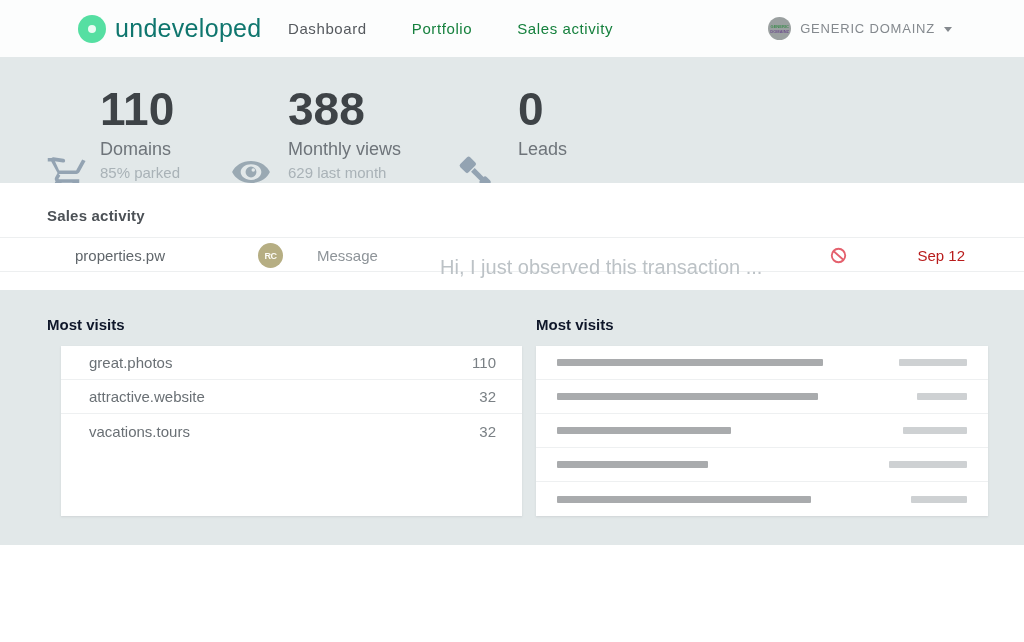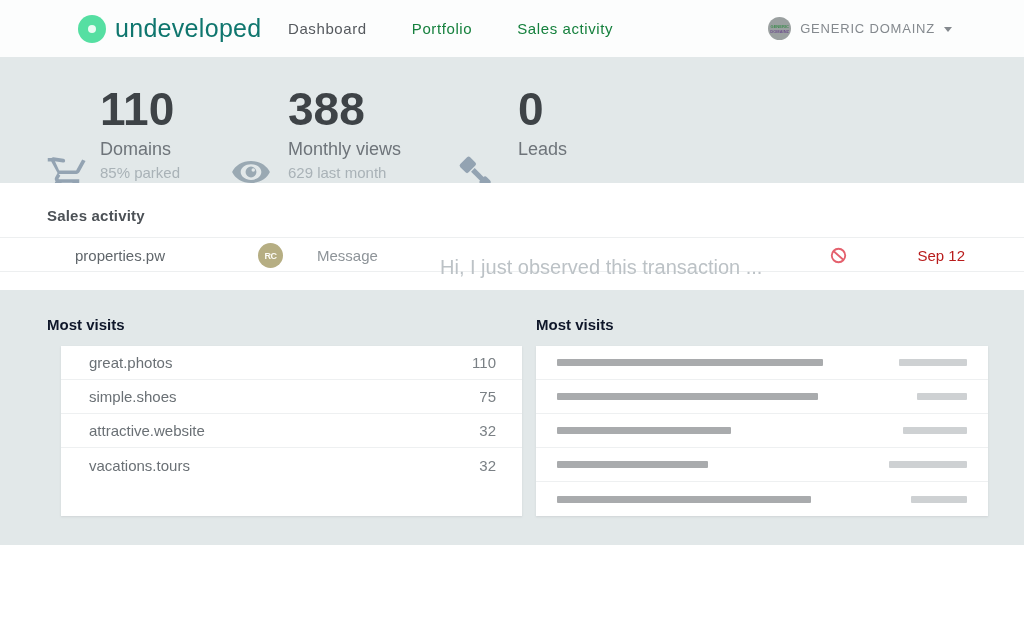--- a/index.html
+++ b/index.html
@@ -197,24 +197,20 @@
 </div>
 
 <div class="band2">
   <div class="panel-title mv-title">Most visits</div>
   <div class="card card-visits">
     <div class="row">
       <span class="cv-domain">great.photos</span>
       <span class="cv-value">110</span>
     </div>
     <div class="row">
-      <span class="cv-domain">simple.shoes</span>
-      <span class="cv-value">75</span>
-    </div>
-    <div class="row">
       <span class="cv-domain">attractive.website</span>
       <span class="cv-value">32</span>
     </div>
     <div class="row">
       <span class="cv-domain">vacations.tours</span>
       <span class="cv-value">32</span>
     </div>
   </div>
 
   <div class="panel-title mo-title">Most visits</div>

